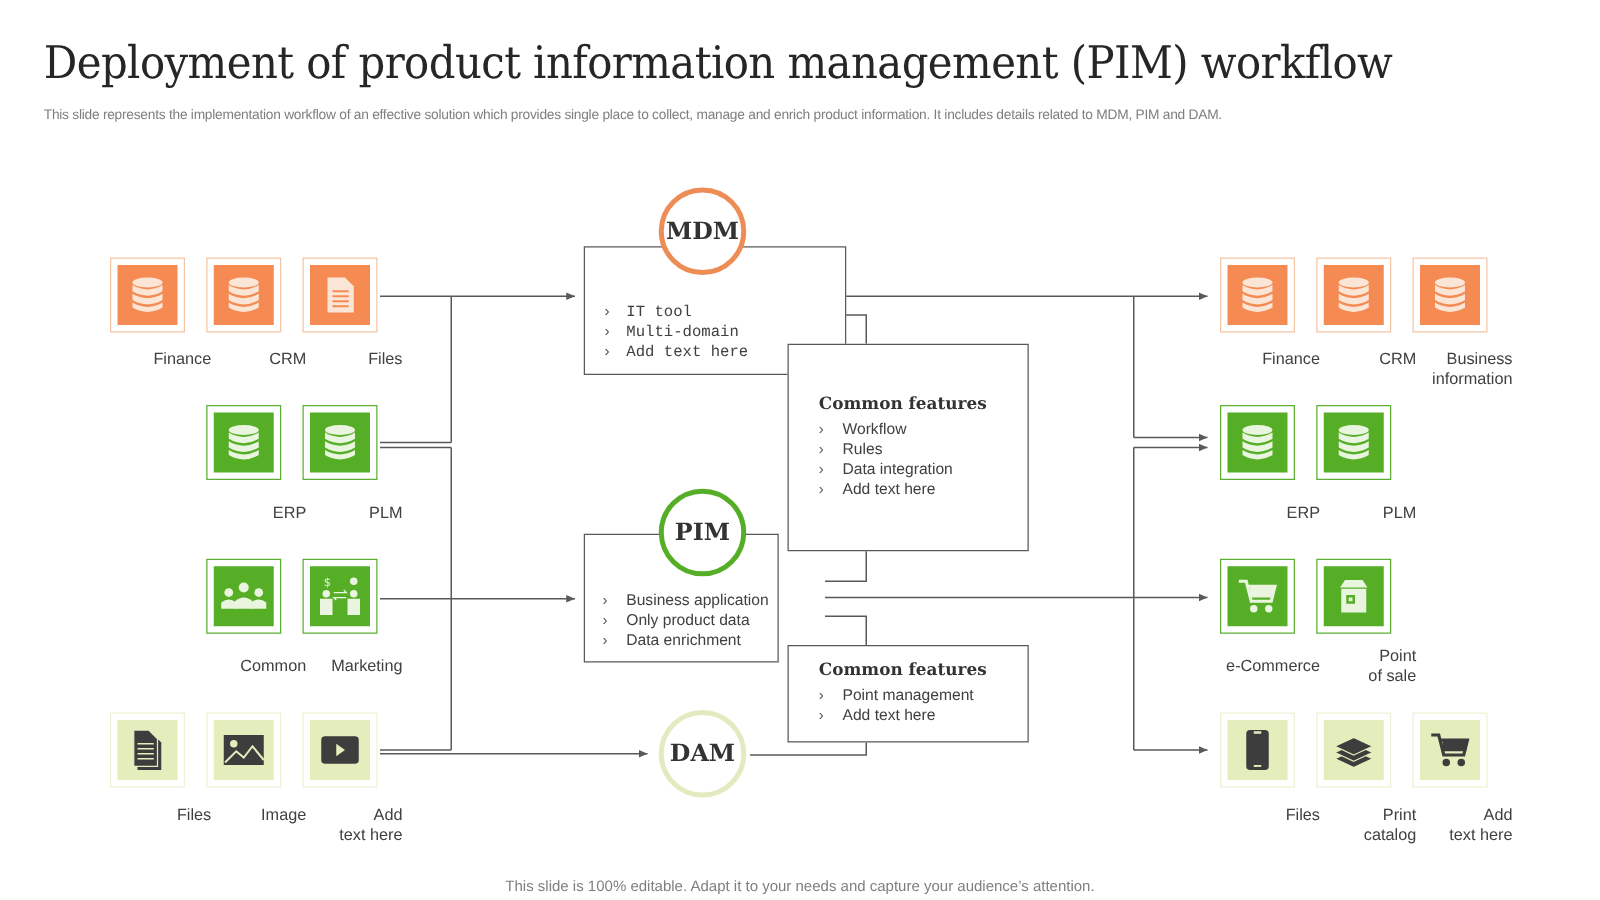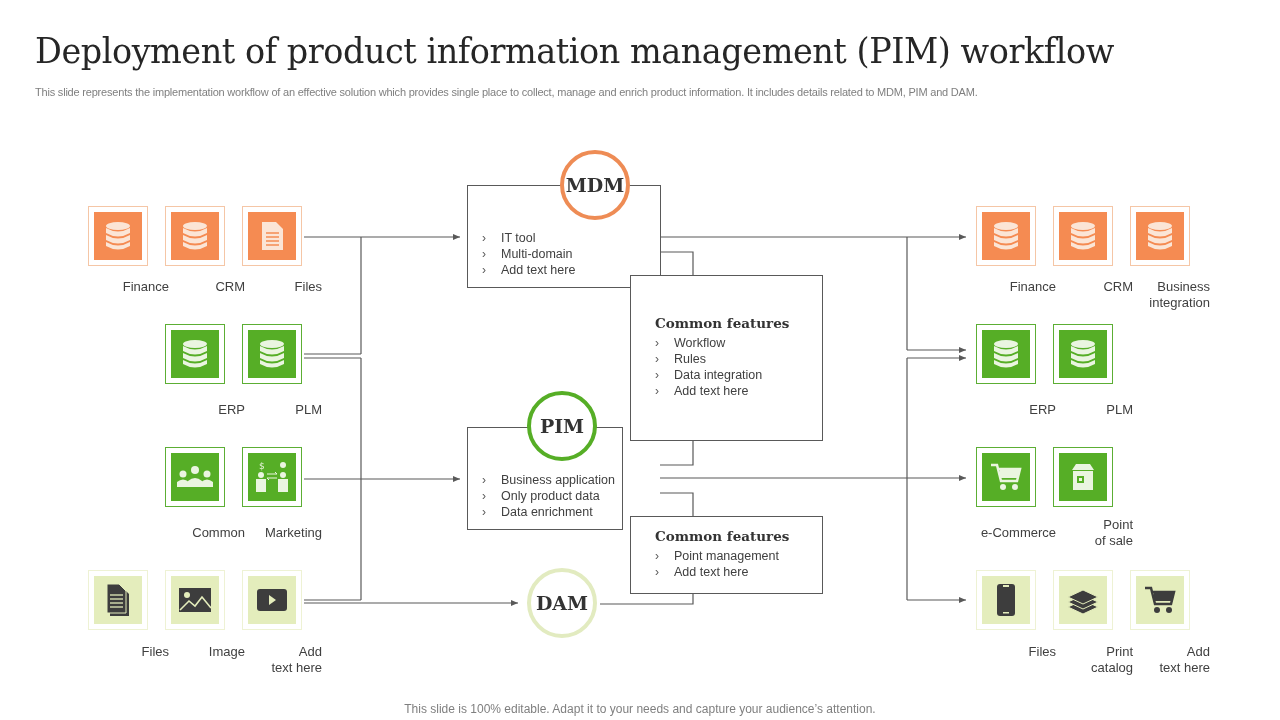--- a/index.html
+++ b/index.html
@@ -196,28 +196,28 @@
 <div class="tile light" style="left:242px;top:570px;">
   <div class="inner">
       <svg width="32" height="24" viewBox="0 0 32 24">
         <rect x="1" y="1" width="30" height="22" rx="3" fill="#3d3d3d"></rect>
         <path d="M13,7 l7,5 l-7,5z" fill="#e4edbc"></path>
       </svg>
     </div>
 </div>
 <div class="tlabel" style="left:222px;top:644px;"><span>Add</span><br><span>text here</span></div>
 
-<div class="box" style="left:467px;top:185px;width:194px;height:103px;">
+<div class="box" style="left:467px;top:197px;width:210px;height:103px;font-family:Liberation Mono, monospace;">
   <ul class="bullets" style="position:absolute;left:14px;top:44px;">
     <li>IT tool</li>
     <li>Multi-domain</li>
     <li>Add text here</li>
   </ul>
 </div>
-<div class="circle" style="left:527px;top:150px;border:4px solid #ee8c55;margin-left:33px;">MDM</div>
+<div class="circle" style="left:527px;top:150px;border:4px solid #ee8c55;">MDM</div>
 
 <div class="box" style="left:630px;top:275px;width:193px;height:166px;">
   <div style="position:absolute;left:24px;top:39px;">
     <div class="cf-title">Common features</div>
     <ul class="bullets">
       <li>Workflow</li>
       <li>Rules</li>
       <li>Data integration</li>
       <li>Add text here</li>
     </ul>
@@ -278,21 +278,21 @@
       <svg width="28" height="30" viewBox="0 0 28 30">
         <g fill="#fbe5d6">
           <ellipse cx="14" cy="5" rx="12" ry="4"></ellipse>
           <path d="M2,7 q12,7 24,0 v5 q-12,7 -24,0z"></path>
           <path d="M2,14 q12,7 24,0 v5 q-12,7 -24,0z"></path>
           <path d="M2,21 q12,7 24,0 v4 q-12,7 -24,0z"></path>
         </g>
       </svg>
     </div>
 </div>
-<div class="tlabel" style="left:1110px;top:279px;"><span>Business</span><br><span>integration</span></div>
+<div class="tlabel" style="left:1110px;top:279px;"><span>Business</span><br><span>information</span></div>
 
 <div class="tile green" style="left:976px;top:324px;">
   <div class="inner">
       <svg width="28" height="30" viewBox="0 0 28 30">
         <g fill="#eaf5e0">
           <ellipse cx="14" cy="5" rx="12" ry="4"></ellipse>
           <path d="M2,7 q12,7 24,0 v5 q-12,7 -24,0z"></path>
           <path d="M2,14 q12,7 24,0 v5 q-12,7 -24,0z"></path>
           <path d="M2,21 q12,7 24,0 v4 q-12,7 -24,0z"></path>
         </g>

